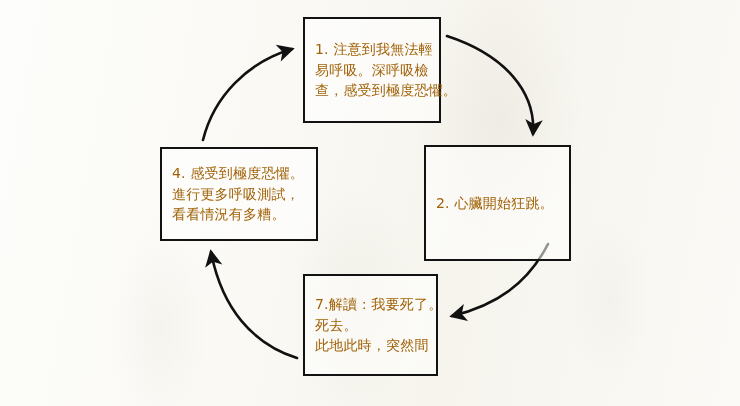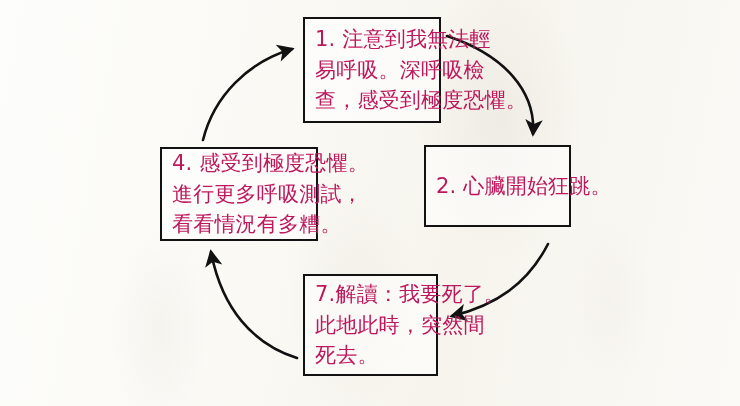--- a/index.html
+++ b/index.html
@@ -39,29 +39,29 @@
     box-sizing: border-box;
     border: 2.5px solid #121212;
     background: rgba(255,255,255,0.55);
     display: flex;
     flex-direction: column;
     justify-content: center;
     padding: 4px 10px;
     z-index: 3;
   }
   .node-line {
-    font-size: 21px;
+    font-size: 14px;
     line-height: 1.46;
-    color: #be185d;
+    color: #a16207;
     white-space: pre;
     letter-spacing: 0.2px;
     font-weight: 500;
   }
   #box-1 { left: 303px; top: 17px;  width: 138px; height: 106px; }
-  #box-2 { left: 424px; top: 145px; width: 147px; height: 82px;  }
+  #box-2 { left: 424px; top: 145px; width: 147px; height: 116px;  }
   #box-3 { left: 303px; top: 274px; width: 135px; height: 102px; }
   #box-4 { left: 160px; top: 147px; width: 158px; height: 94px;  }
   #box-1 .node-line,
   #box-3 .node-line { text-align: left; }
   #box-2 .node-line { text-align: left; }
   #box-4 .node-line { text-align: left; }
 </style>
 </head>
 <body>
 
@@ -90,22 +90,22 @@
     <div class="node-line">易呼吸。深呼吸檢</div>
     <div class="node-line">查，感受到極度恐懼。</div>
   </div>
 
   <div class="node-box" id="box-2">
     <div class="node-line">2. 心臟開始狂跳。</div>
   </div>
 
   <div class="node-box" id="box-3">
     <div class="node-line">7.解讀：我要死了。</div>
+    <div class="node-line">死去。</div>
     <div class="node-line">此地此時，突然間</div>
-    <div class="node-line">死去。</div>
   </div>
 
   <div class="node-box" id="box-4">
     <div class="node-line">4. 感受到極度恐懼。</div>
     <div class="node-line">進行更多呼吸測試，</div>
     <div class="node-line">看看情況有多糟。</div>
   </div>
 
 </div>
 

